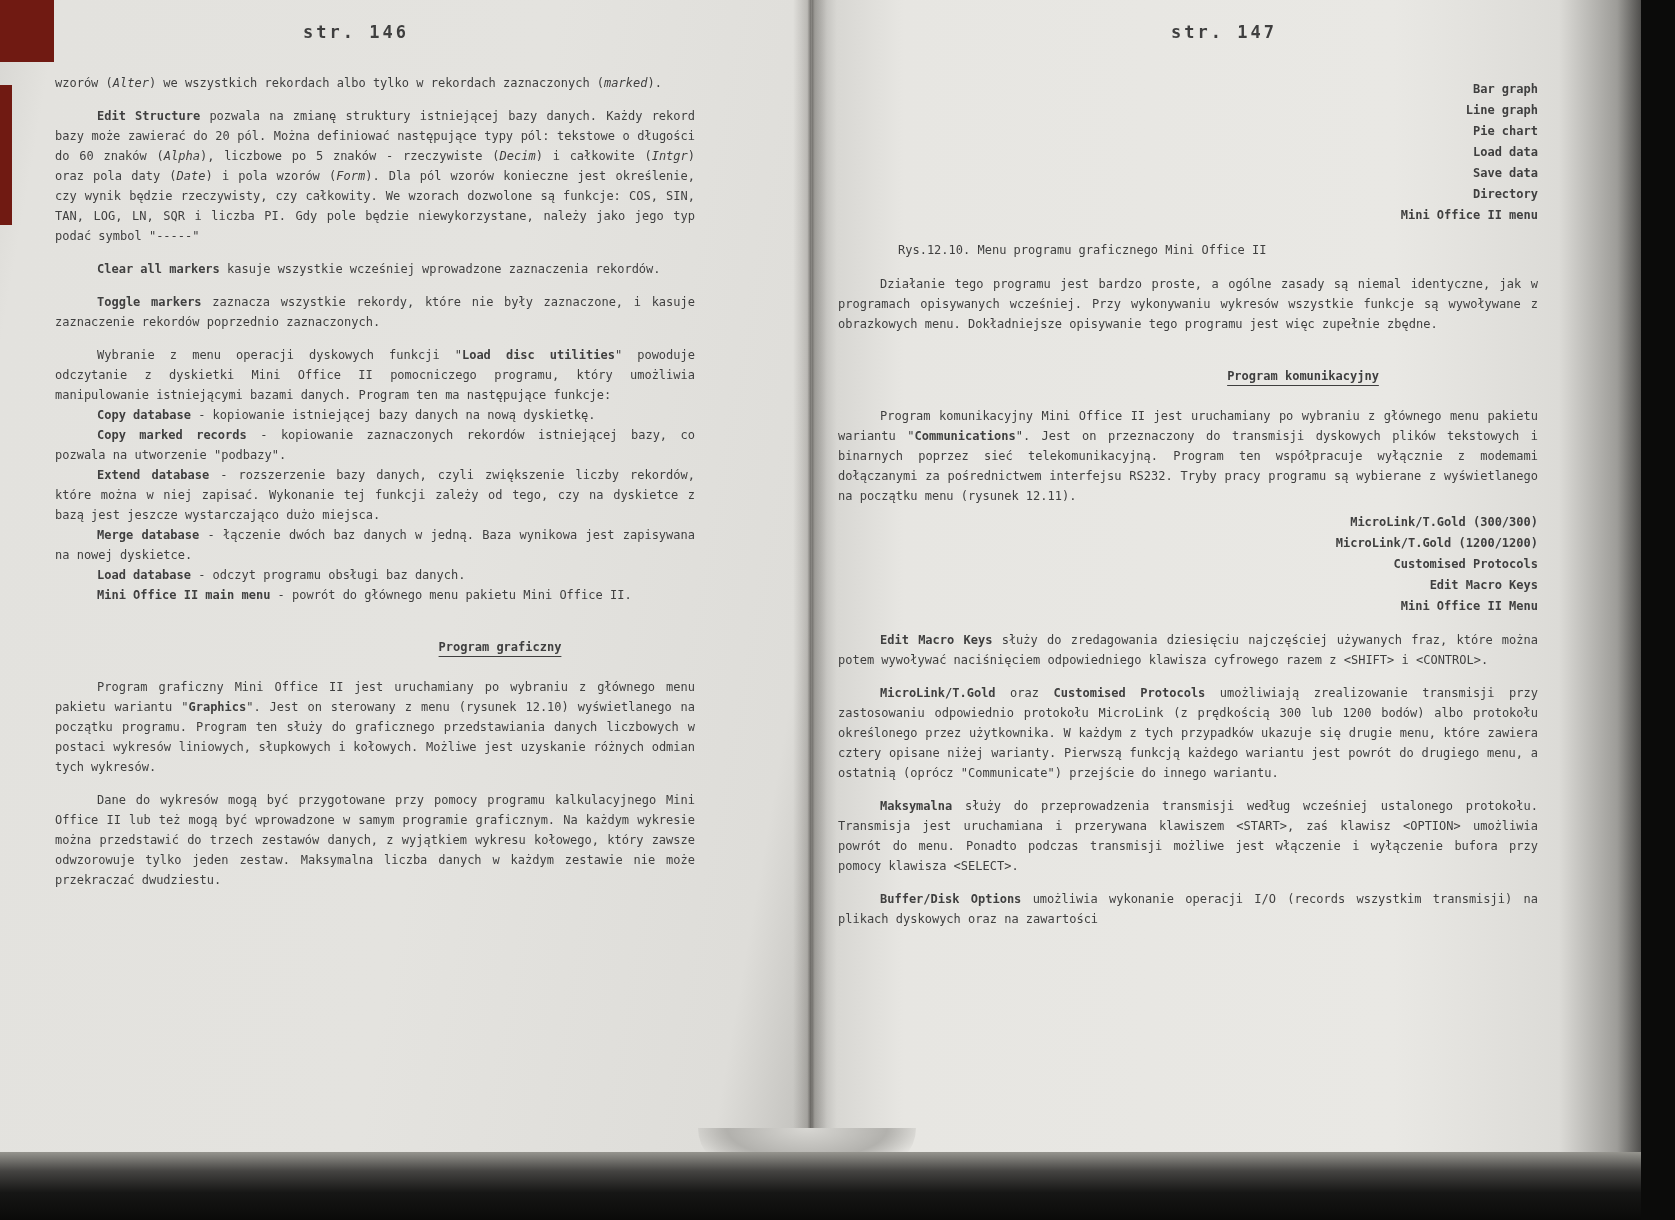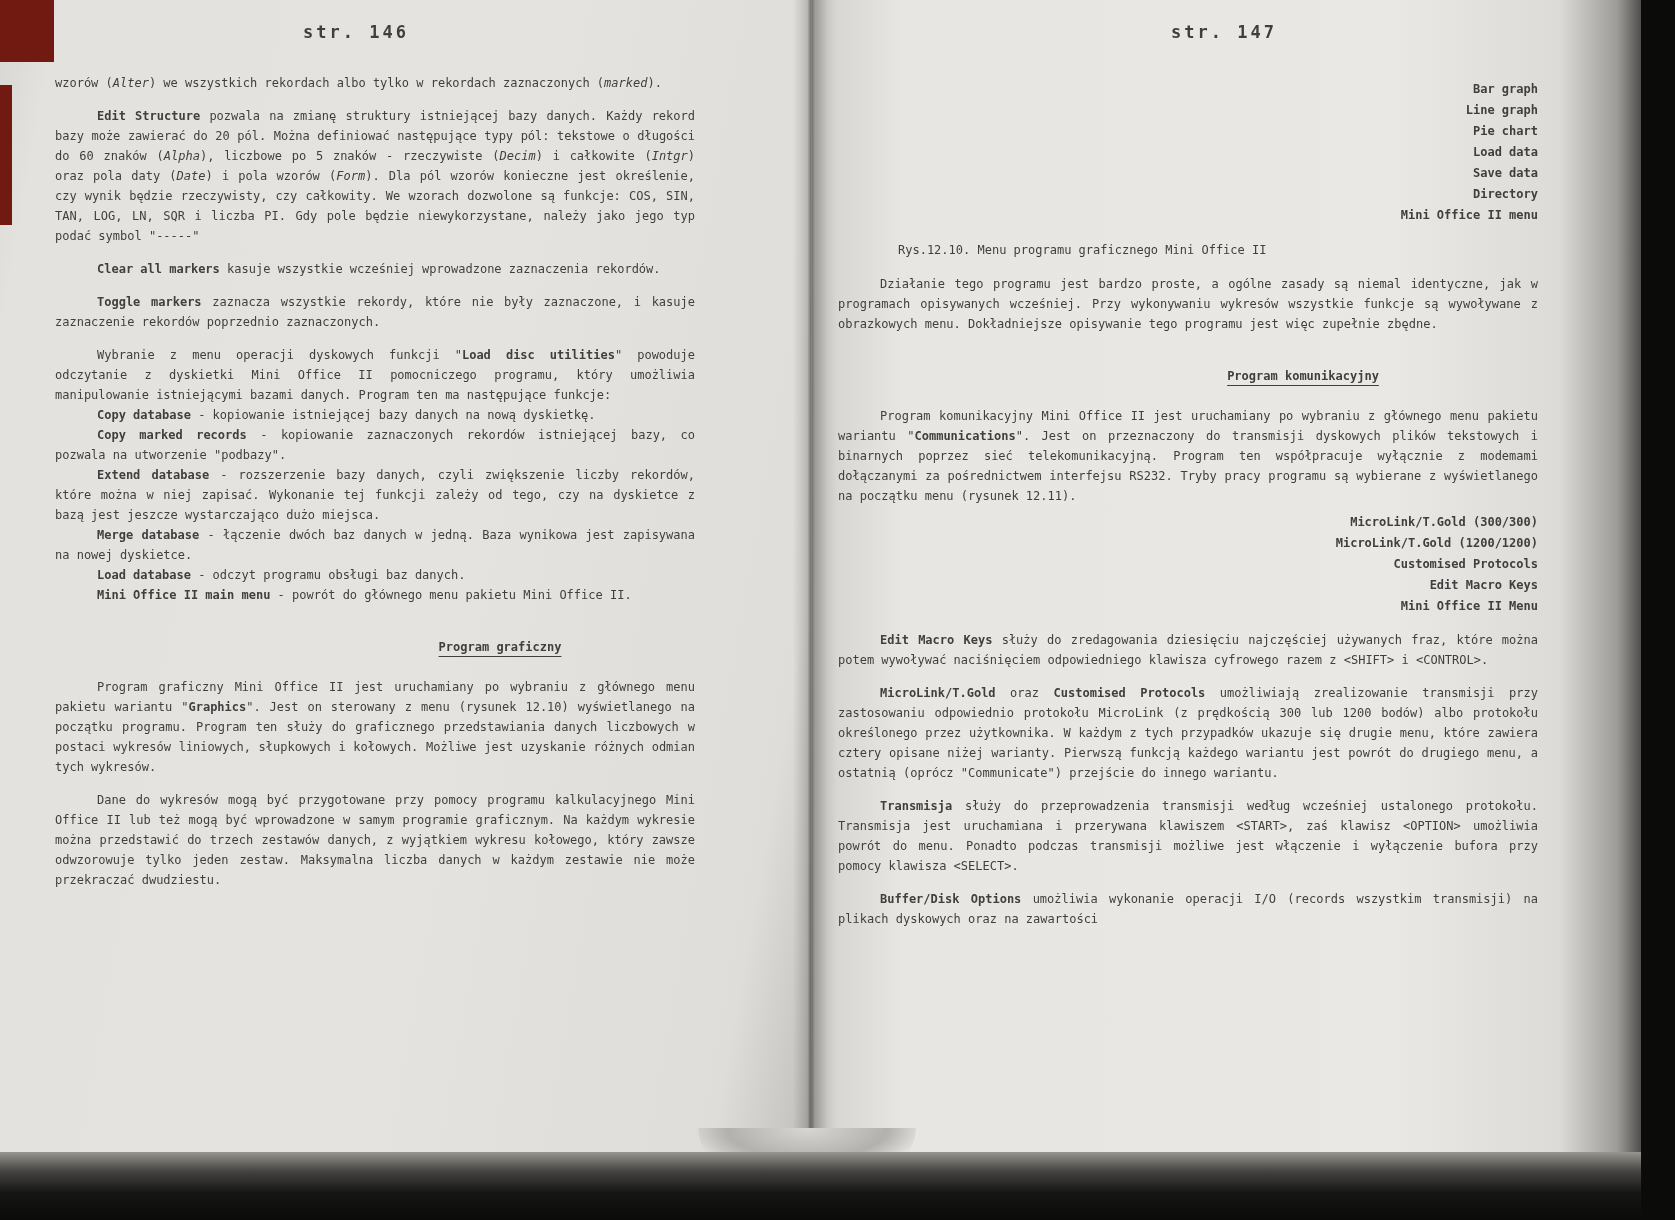--- a/index.html
+++ b/index.html
@@ -109,21 +109,21 @@
         <p class="para"><span>Program komunikacyjny Mini Office II jest uruchamiany po wybraniu z głównego menu pakietu wariantu "</span><span class="b">Communications</span><span>". Jest on przeznaczony do transmisji dyskowych plików tekstowych i binarnych poprzez sieć telekomunikacyjną. Program ten współpracuje wyłącznie z modemami dołączanymi za pośrednictwem interfejsu RS232. Tryby pracy programu są wybierane z wyświetlanego na początku menu (rysunek 12.11).</span></p>
         <div class="menu">
           <div class="menu-item">MicroLink/T.Gold (300/300)</div>
           <div class="menu-item">MicroLink/T.Gold (1200/1200)</div>
           <div class="menu-item">Customised Protocols</div>
           <div class="menu-item">Edit Macro Keys</div>
           <div class="menu-item">Mini Office II Menu</div>
         </div>
         <p class="para"><span class="b">Edit Macro Keys</span><span> służy do zredagowania dziesięciu najczęściej używanych fraz, które można potem wywoływać naciśnięciem odpowiedniego klawisza cyfrowego razem z &lt;SHIFT&gt; i &lt;CONTROL&gt;.</span></p>
         <p class="para"><span class="b">MicroLink/T.Gold</span><span> oraz </span><span class="b">Customised Protocols</span><span> umożliwiają zrealizowanie transmisji przy zastosowaniu odpowiednio protokołu MicroLink (z prędkością 300 lub 1200 bodów) albo protokołu określonego przez użytkownika. W każdym z tych przypadków ukazuje się drugie menu, które zawiera cztery opisane niżej warianty. Pierwszą funkcją każdego wariantu jest powrót do drugiego menu, a ostatnią (oprócz "Communicate") przejście do innego wariantu.</span></p>
-        <p class="para"><span class="b">Transmisja</span><span> służy do przeprowadzenia transmisji według wcześniej ustalonego protokołu. Transmisja jest uruchamiana i przerywana klawiszem &lt;START&gt;, zaś klawisz &lt;OPTION&gt; umożliwia powrót do menu. Ponadto podczas transmisji możliwe jest włączenie i wyłączenie bufora przy pomocy klawisza &lt;SELECT&gt;.</span></p>
+        <p class="para"><span class="b">Maksymalna</span><span> służy do przeprowadzenia transmisji według wcześniej ustalonego protokołu. Transmisja jest uruchamiana i przerywana klawiszem &lt;START&gt;, zaś klawisz &lt;OPTION&gt; umożliwia powrót do menu. Ponadto podczas transmisji możliwe jest włączenie i wyłączenie bufora przy pomocy klawisza &lt;SELECT&gt;.</span></p>
         <p class="para"><span class="b">Buffer/Disk Options</span><span> umożliwia wykonanie operacji I/O (records wszystkim transmisji) na plikach dyskowych oraz na zawartości</span></p>
       </div>
   </div>
 
   <div class="gutter"></div>
   <div class="red-mark red-mark-1"></div>
   <div class="red-mark red-mark-2"></div>
   <div class="page-curl"></div>
   <div class="bottom-shadow"></div>
   <div class="right-edge"></div>

